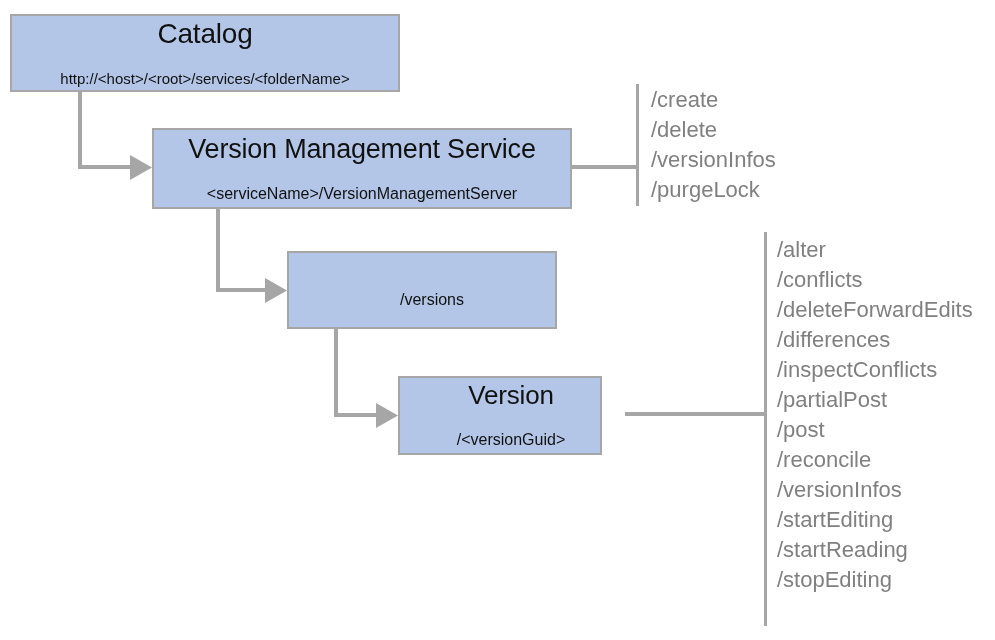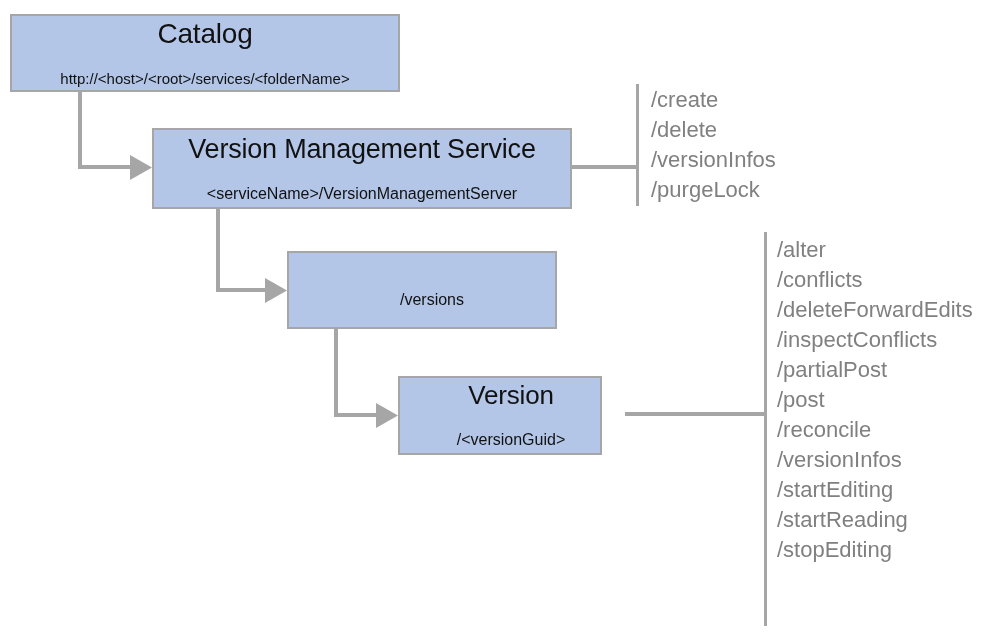--- a/index.html
+++ b/index.html
@@ -170,20 +170,21 @@
     <div class="op-item">/create</div>
     <div class="op-item">/delete</div>
     <div class="op-item">/versionInfos</div>
     <div class="op-item">/purgeLock</div>
   </div>
 
   <div class="op-list" id="ops-version">
     <div class="op-item">/alter</div>
     <div class="op-item">/conflicts</div>
     <div class="op-item">/deleteForwardEdits</div>
+    <div class="op-item">/differences</div>
     <div class="op-item">/inspectConflicts</div>
     <div class="op-item">/partialPost</div>
     <div class="op-item">/post</div>
     <div class="op-item">/reconcile</div>
     <div class="op-item">/versionInfos</div>
     <div class="op-item">/startEditing</div>
     <div class="op-item">/startReading</div>
     <div class="op-item">/stopEditing</div>
   </div>
 

